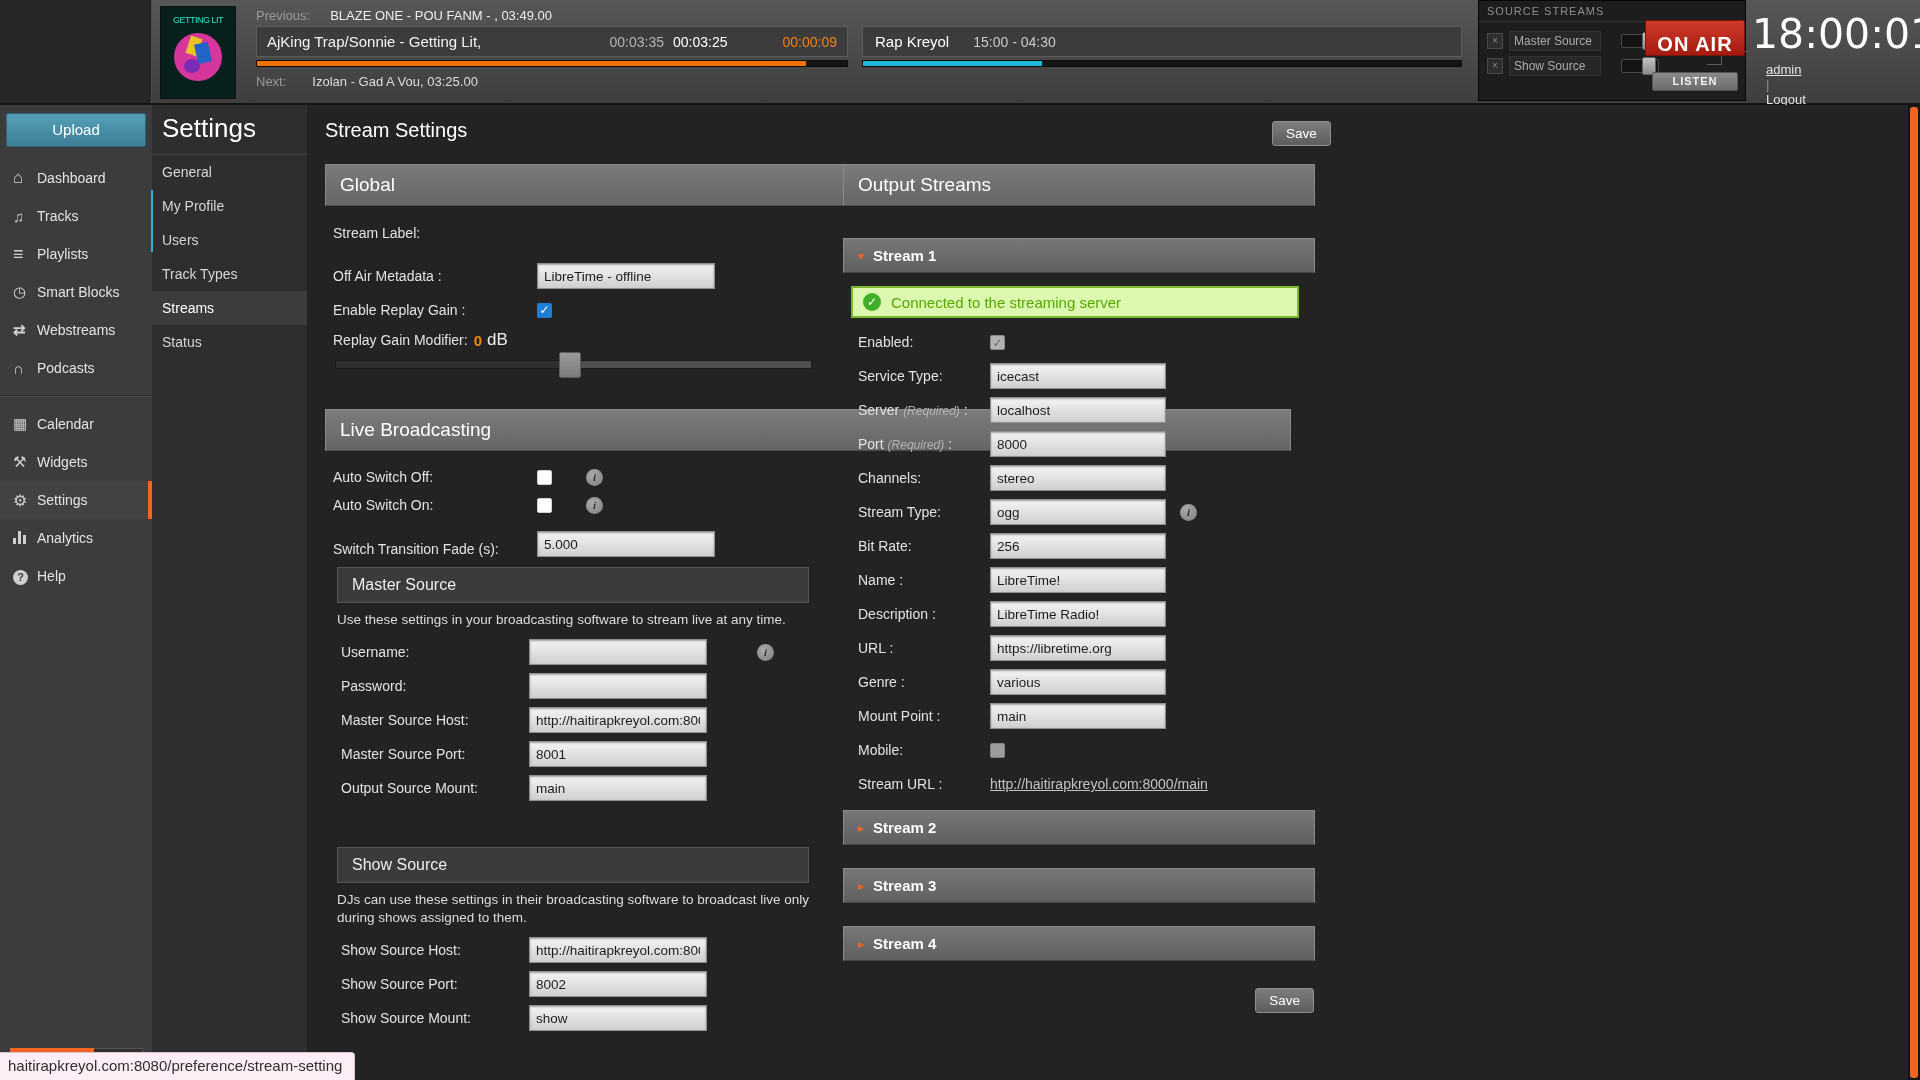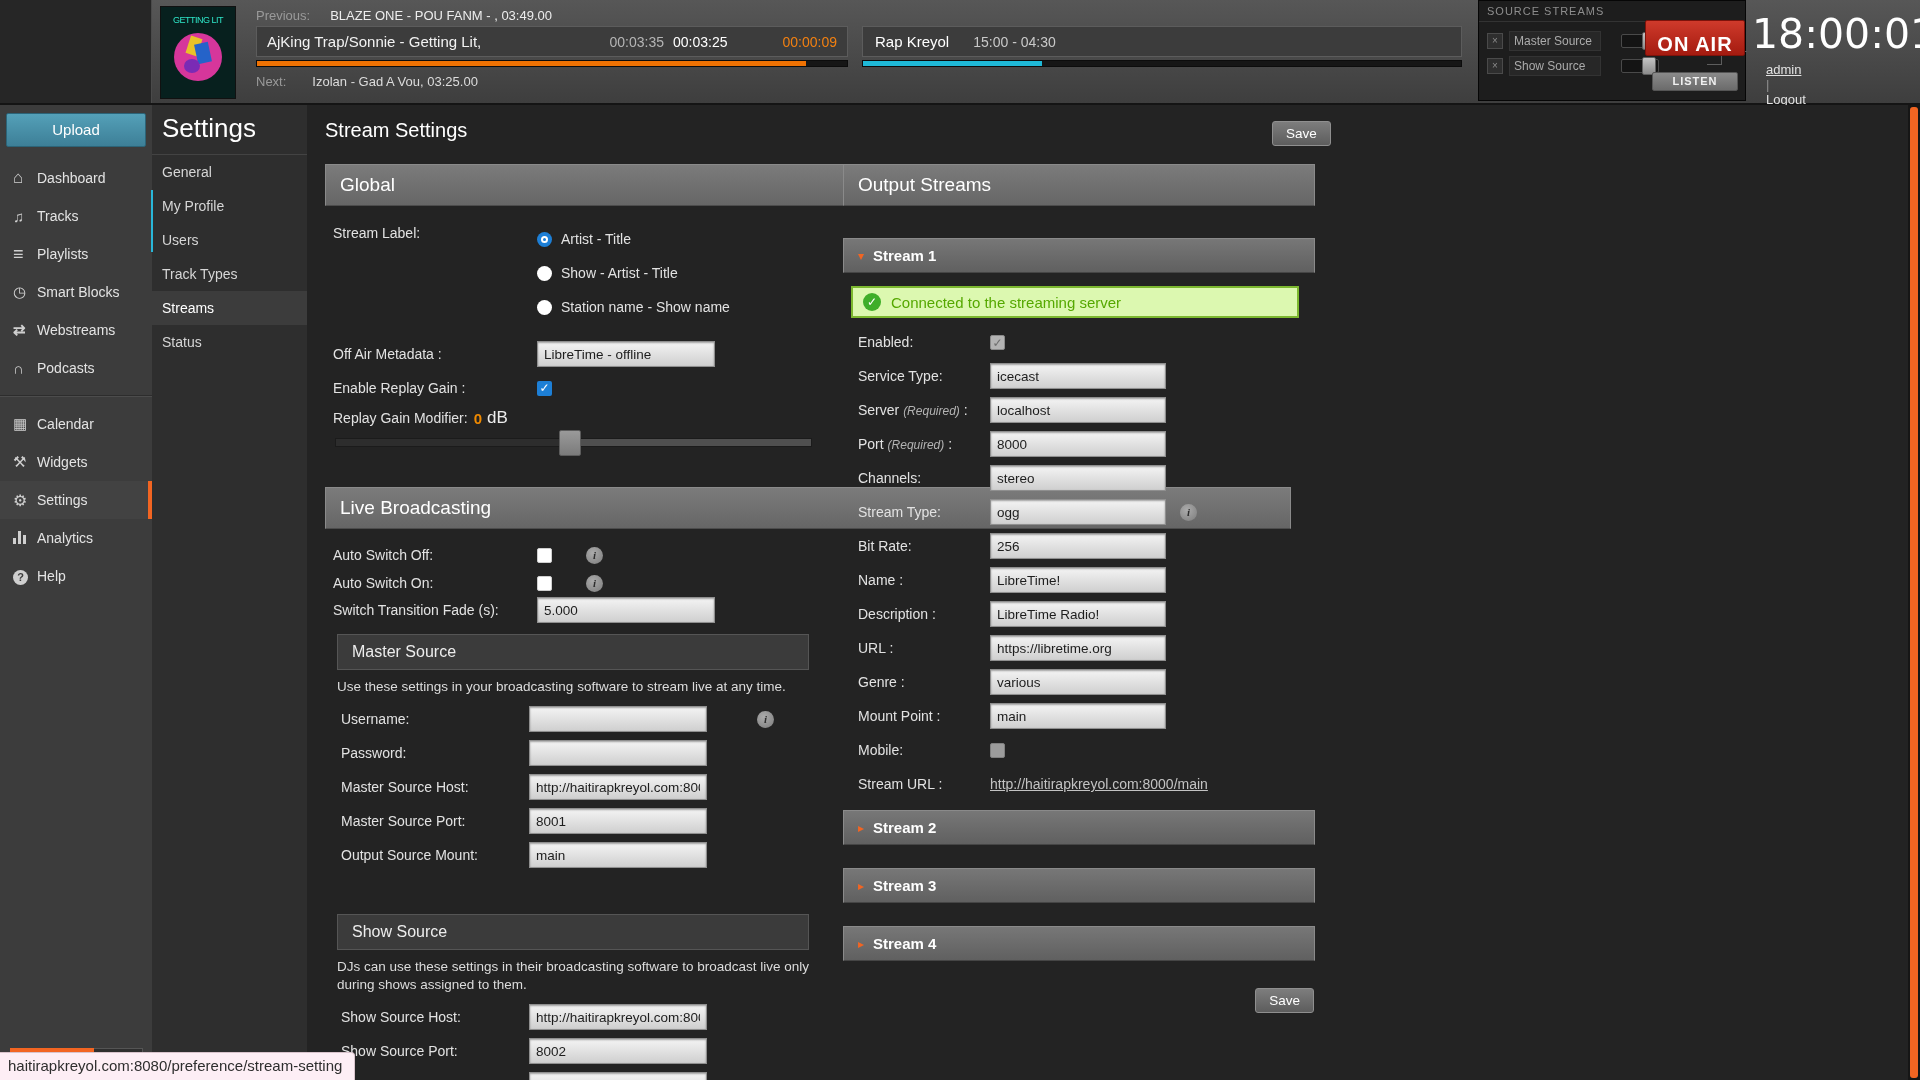--- a/index.html
+++ b/index.html
@@ -310,34 +310,20 @@
 
 <div class="content">
   <div class="page-title">Stream Settings</div>
   <button class="save-btn save-top">Save</button>
 
   <div class="col-left">
     <div class="sec-header">Global</div>
 
     <div class="frow top" style="margin-top:16px;">
       <span class="lbl">Stream Label:</span>
-      <div class="radio-stack">
-        <div class="ropt">
-          <span class="radio sel"></span>
-          <span>Artist - Title</span>
-        </div>
-        <div class="ropt">
-          <span class="radio unsel"></span>
-          <span>Show - Artist - Title</span>
-        </div>
-        <div class="ropt">
-          <span class="radio unsel"></span>
-          <span>Station name - Show name</span>
-        </div>
-      </div>
     </div>
 
     <div class="frow" style="margin-top:16px; height:28px;">
       <span class="lbl">Off Air Metadata :</span>
       <input class="tinput" value="LibreTime - offline" style="">
     </div>
 
     <div class="frow" style="margin-top:8px; height:22px;">
       <span class="lbl">Enable Replay Gain :</span>
       <span class="cb blue">✓</span>
@@ -358,21 +344,21 @@
     <div class="frow" style="margin-top:14px; height:22px;">
       <span class="lbl">Auto Switch Off:</span>
       <span class="cb white"></span>
       <span class="info-icon" style="margin-left:34px;">i</span>
     </div>
     <div class="frow" style="margin-top:4px; height:22px;">
       <span class="lbl">Auto Switch On:</span>
       <span class="cb white"></span>
       <span class="info-icon" style="margin-left:34px;">i</span>
     </div>
-    <div class="frow" style="margin-top:1px; height:28px;">
+    <div class="frow" style="margin-top:12px; height:28px;align-items:flex-end;">
       <span class="lbl">Switch Transition Fade (s):</span>
       <input class="tinput" value="5.000" style="">
     </div>
 
     <div class="subsec-header" style="margin-top:10px;">Master Source</div>
     <div class="subsec-desc">Use these settings in your broadcasting software to stream live at any time.</div>
 
     <div class="msrow" style="margin-top:8px;">
       <span class="lbl">Username:</span>
       <input class="tinput" value="" style="">

